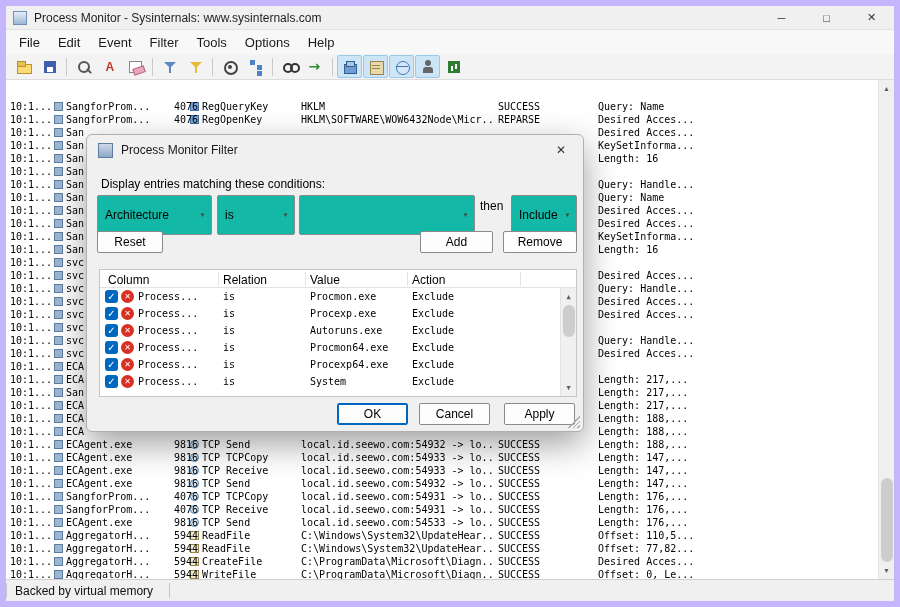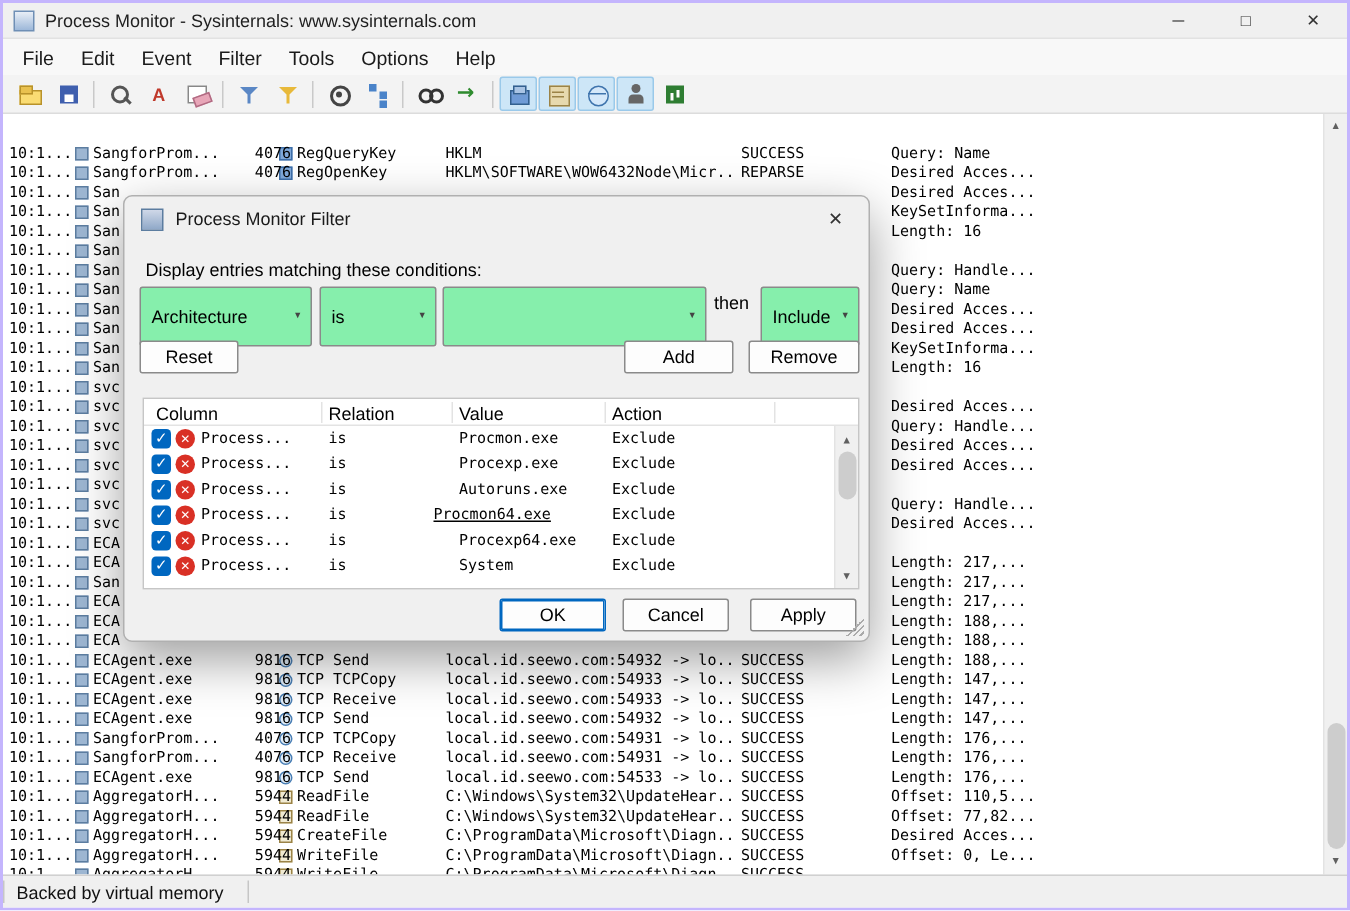--- a/index.html
+++ b/index.html
@@ -1,18 +1,18 @@
 <!DOCTYPE html>
 <html style="--accent: #0067c0; --exclude-red: #d93025; --pressed-bg: #cde6f7; --watermark-orange: #ff7a2f;"><head>
 <meta charset="utf-8">
 <style>
   * { box-sizing: border-box; margin: 0; padding: 0; }
   html,body { width:900px; height:607px; overflow:hidden; }
   body { font-family:"Liberation Sans", sans-serif; background:#fff; position:relative; }
-  .window { position:absolute; inset:0; border:2px solid #c4b5fd; background:#fff; }
+  .window { position:absolute; inset:0; border:6px solid #c4b5fd; background:#fff; }
 
   
   .titlebar { position:absolute; top:0; left:0; right:0; height:24px; background:#f0f0f0;
               display:flex; align-items:center; border-bottom:1px solid #e2e2e2; }
   .app-icon { width:14px; height:14px; margin:0 7px 0 7px;
               background:linear-gradient(#e8eef6,#9db8d9); border:1px solid #6f8fb5; }
   .title-text { font-size:12px; color:#1f1f1f; white-space:nowrap; }
   .win-controls { margin-left:auto; display:flex; height:100%; }
   .win-btn { width:45px; height:100%; display:flex; align-items:center; justify-content:center;
              font-size:11px; color:#333; }
@@ -96,21 +96,21 @@
 
   
   .dialog { position:absolute; left:80px; top:128px; width:498px; height:298px; background:#f0f0f0;
             border:1px solid #b0b0b0; border-radius:6px; box-shadow:0 12px 34px rgba(0,0,0,.38); z-index:10; }
   .dlg-titlebar { height:30px; display:flex; align-items:center; }
   .dlg-icon { width:15px; height:15px; margin:0 8px 0 11px; background:linear-gradient(#cfd8e8,#8fa8c8); border:1px solid #5c7da0; }
   .dlg-title { font-size:12px; color:#1a1a1a; }
   .dlg-close { margin-left:auto; width:44px; height:30px; display:flex; align-items:center; justify-content:center;
                font-size:12px; color:#333; }
   .dlg-instruction { position:absolute; left:14px; top:42px; font-size:12px; color:#000; }
-  .combo { position:absolute; height:40px; background:#86efac; border:1px solid #8a8a8a; border-radius:2px;
+  .combo { position:absolute; height:40px; background:#14b8a6; border:1px solid #8a8a8a; border-radius:2px;
            font-size:12px; display:flex; align-items:center; padding-left:7px; color:#000; }
   .combo-arrow { margin-left:auto; width:17px; text-align:center; font-size:6px; color:#444; }
   .combo-column   { left:10px;  top:60px; width:115px; }
   .combo-relation { left:130px; top:60px; width:78px; }
   .combo-value    { left:212px; top:60px; width:176px; }
   .then-label     { position:absolute; left:393px; top:64px; font-size:12px; color:#000; }
   .combo-action   { left:424px; top:60px; width:66px; }
   .btn { position:absolute; height:22px; background:#fdfdfd; border:1px solid #8a8a8a; border-radius:2px;
          font-size:12px; display:flex; align-items:center; justify-content:center; color:#000; }
   .btn-reset  { left:10px;  top:96px; width:66px; }
@@ -596,21 +596,21 @@
             <span class="fcell" style="left: 38px;">Process...</span>
             <span class="fcell" style="left: 123px;">is</span>
             <span class="fcell" style="left: 210px;">Autoruns.exe</span>
             <span class="fcell" style="left: 312px;">Exclude</span>
           </div>
           <div class="frow">
             <span class="fcheck">✓</span>
             <span class="fx">✕</span>
             <span class="fcell" style="left: 38px;">Process...</span>
             <span class="fcell" style="left: 123px;">is</span>
-            <span class="fcell" style="left: 193px; text-decoration: underline;">Procmon64.exe</span>
+            <span class="fcell" style="left: 210px;">Procmon64.exe</span>
             <span class="fcell" style="left: 312px;">Exclude</span>
           </div>
           <div class="frow">
             <span class="fcheck">✓</span>
             <span class="fx">✕</span>
             <span class="fcell" style="left: 38px;">Process...</span>
             <span class="fcell" style="left: 123px;">is</span>
             <span class="fcell" style="left: 210px;">Procexp64.exe</span>
             <span class="fcell" style="left: 312px;">Exclude</span>
           </div>

